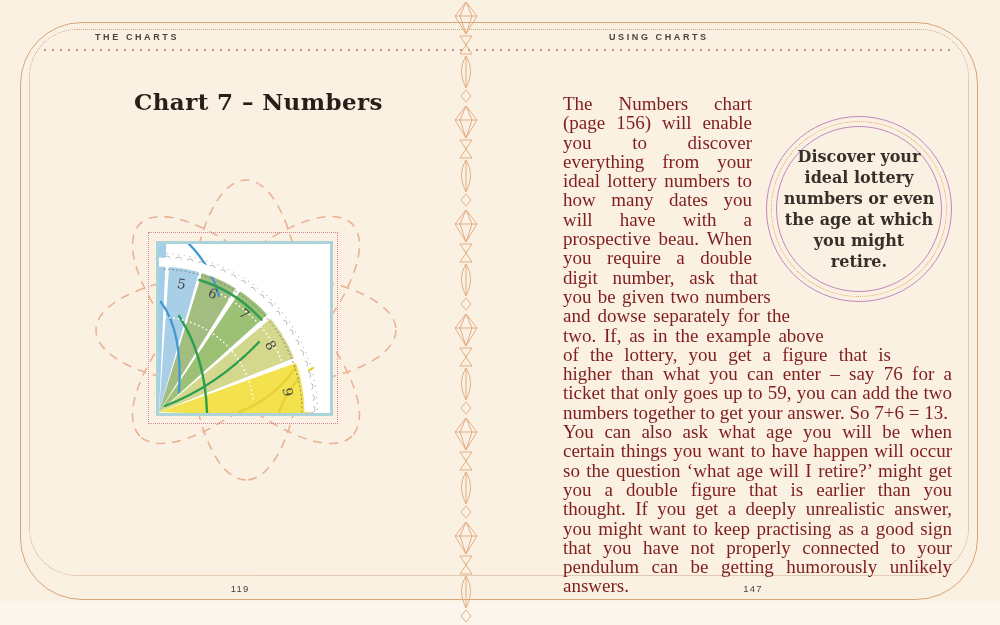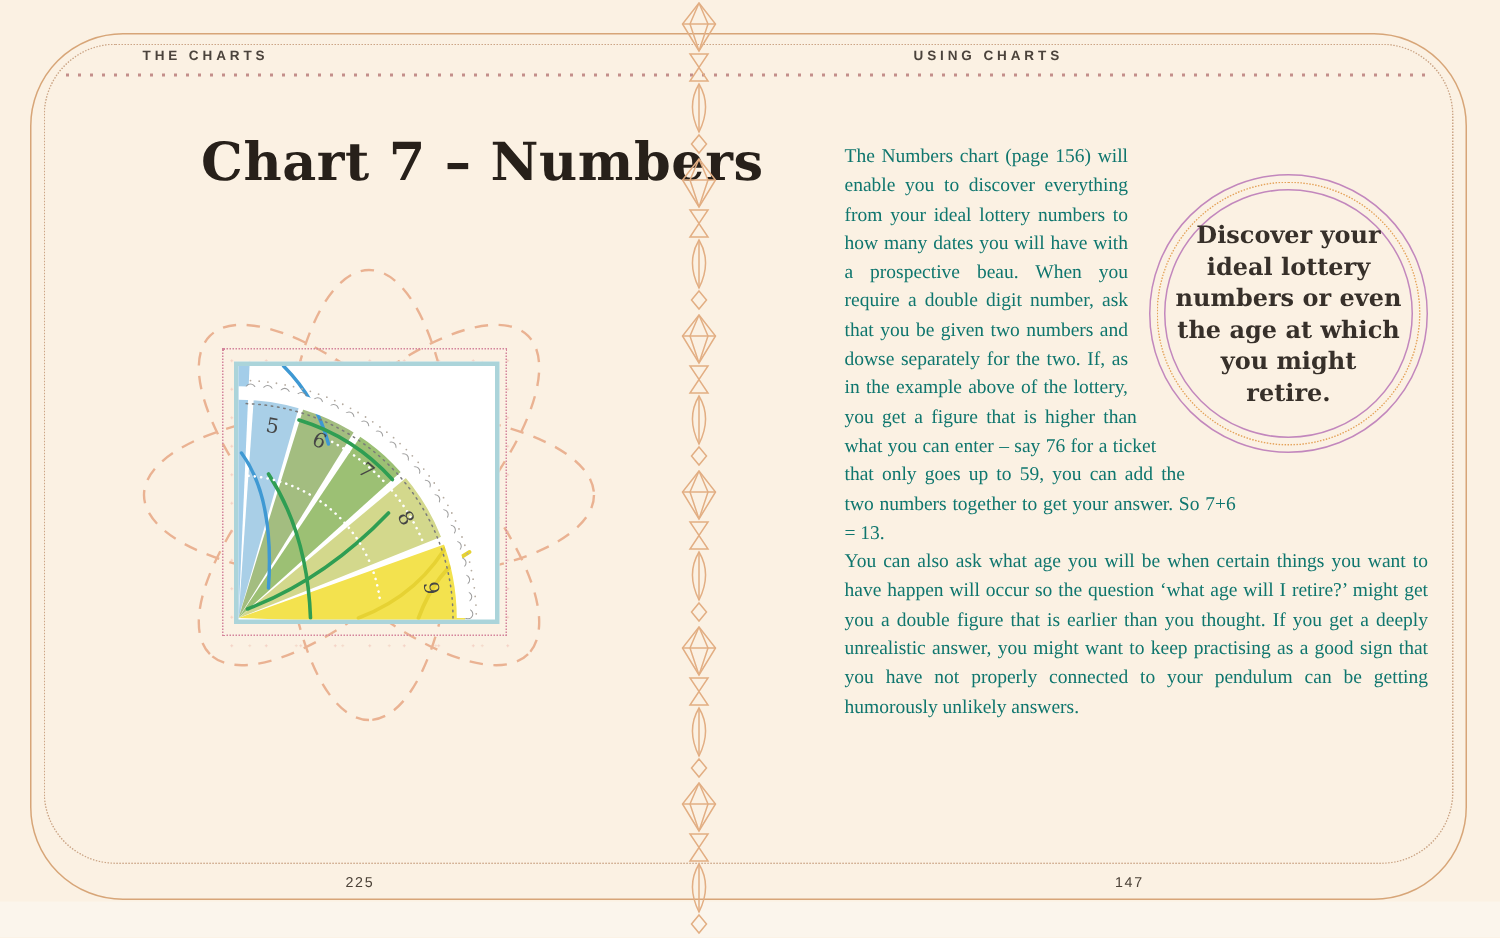--- a/index.html
+++ b/index.html
@@ -21,21 +21,21 @@
   .running-head{width:300px;text-align:left;font-size:9px;font-weight:bold;
      letter-spacing:2.6px;color:#4b433c;}
   .head-left{left:95px;top:32px;}
   .head-right{left:609px;top:32px;}
   .folio{width:200px;text-align:center;font-size:9.5px;letter-spacing:1.2px;color:#4c4238;}
   .folio-left{left:140px;top:583px;}
   .folio-right{left:653px;top:583px;}
 
   
   .chapter-title{left:134px;top:88px;font-family:"DejaVu Serif",serif;font-weight:bold;
-     font-size:35px;letter-spacing:.4px;color:#27201a;}
+     font-size:23px;letter-spacing:.4px;color:#27201a;}
   .flower{left:86px;top:170px;}
   .speckles{left:140px;top:226px;width:206px;height:206px;opacity:.55;
      background-image:radial-gradient(#efb9ae 0.8px, rgba(0,0,0,0) 1px),
                       radial-gradient(#eec4b2 0.7px, rgba(0,0,0,0) .9px);
      background-size:23px 19px,31px 27px;background-position:3px 5px,11px 2px;}
   .photo-dotted-square{left:148px;top:232px;width:188px;height:190px;border:1.6px dotted #d4849b;}
   .chart-photo{left:156px;top:241px;width:171px;height:169px;background:#fff;
      border:3.5px solid #abd4da;}
   .wedge-num{font-family:"DejaVu Serif",serif;font-size:13.5px;fill:#454545;text-anchor:middle;}
   .arc{fill:none;stroke-linecap:round;}
@@ -43,21 +43,21 @@
   .arc-green{stroke:#2f9e53;stroke-width:2.4px;}
   .arc-yellow{stroke:#e6d233;stroke-width:2.5px;}
   .wdot{fill:none;stroke:#fff;stroke-width:1.7px;stroke-dasharray:.1 4.2;stroke-linecap:round;}
   .ddot{fill:none;stroke:#7a7a7a;stroke-width:1px;stroke-dasharray:1 3.2;stroke-linecap:round;}
 
   
   .spine{left:447px;top:0;}
 
   
   .body-text{left:563px;top:94px;width:389px;font-family:"Liberation Serif",serif;
-     font-size:13px;line-height:19.3px;color:#0f766e;text-align:justify;}
+     font-size:19px;line-height:19.3px;color:#7f1d1d;text-align:justify;}
   .body-text p{margin:0;}
   .callout-spacer{float:right;width:200px;height:252px;shape-margin:3px;
      shape-outside:polygon(0 0,200px 0,200px 250px,150px 250px,90px 238px,42px 212px,12px 182px,0 148px);}
   .ring{border-radius:50%;}
   .ring-outer{left:766px;top:116px;width:184px;height:184px;border:1.5px solid #c287bd;}
   .ring-dotted{left:771px;top:121px;width:174px;height:174px;border:1.6px dotted #e4a259;}
   .ring-inner{left:776px;top:126px;width:164px;height:164px;border:1.5px solid #c287bd;
      display:flex;align-items:center;justify-content:center;}
   .callout-text{width:152px;text-align:center;font-family:"DejaVu Serif",serif;
      font-size:16px;line-height:21px;color:#37302a;font-weight:bold;}
@@ -213,14 +213,14 @@
   <p>The Numbers chart (page 156) will enable you to discover everything from your ideal lottery numbers to how many dates you will have with a prospective beau. When you require a double digit number, ask that you be given two numbers and dowse separately for the two. If, as in the example above of the lottery, you get a figure that is higher than what you can enter – say 76 for a ticket that only goes up to 59, you can add the two numbers together to get your answer. So 7+6 = 13.</p>
   <p>You can also ask what age you will be when certain things you want to have happen will occur so the question ‘what age will I retire?’ might get you a double figure that is earlier than you thought. If you get a deeply unrealistic answer, you might want to keep practising as a good sign that you have not properly connected to your pendulum can be getting humorously unlikely answers.</p>
 </div>
 
 <div class="abs ring ring-outer"></div>
 <div class="abs ring ring-dotted"></div>
 <div class="abs ring ring-inner">
   <div class="callout-text">Discover your ideal lottery numbers or even the age at which you might retire.</div>
 </div>
 
-<div class="abs folio folio-left">225</div>
+<div class="abs folio folio-left">119</div>
 <div class="abs folio folio-right">147</div>
 
 </body></html>

